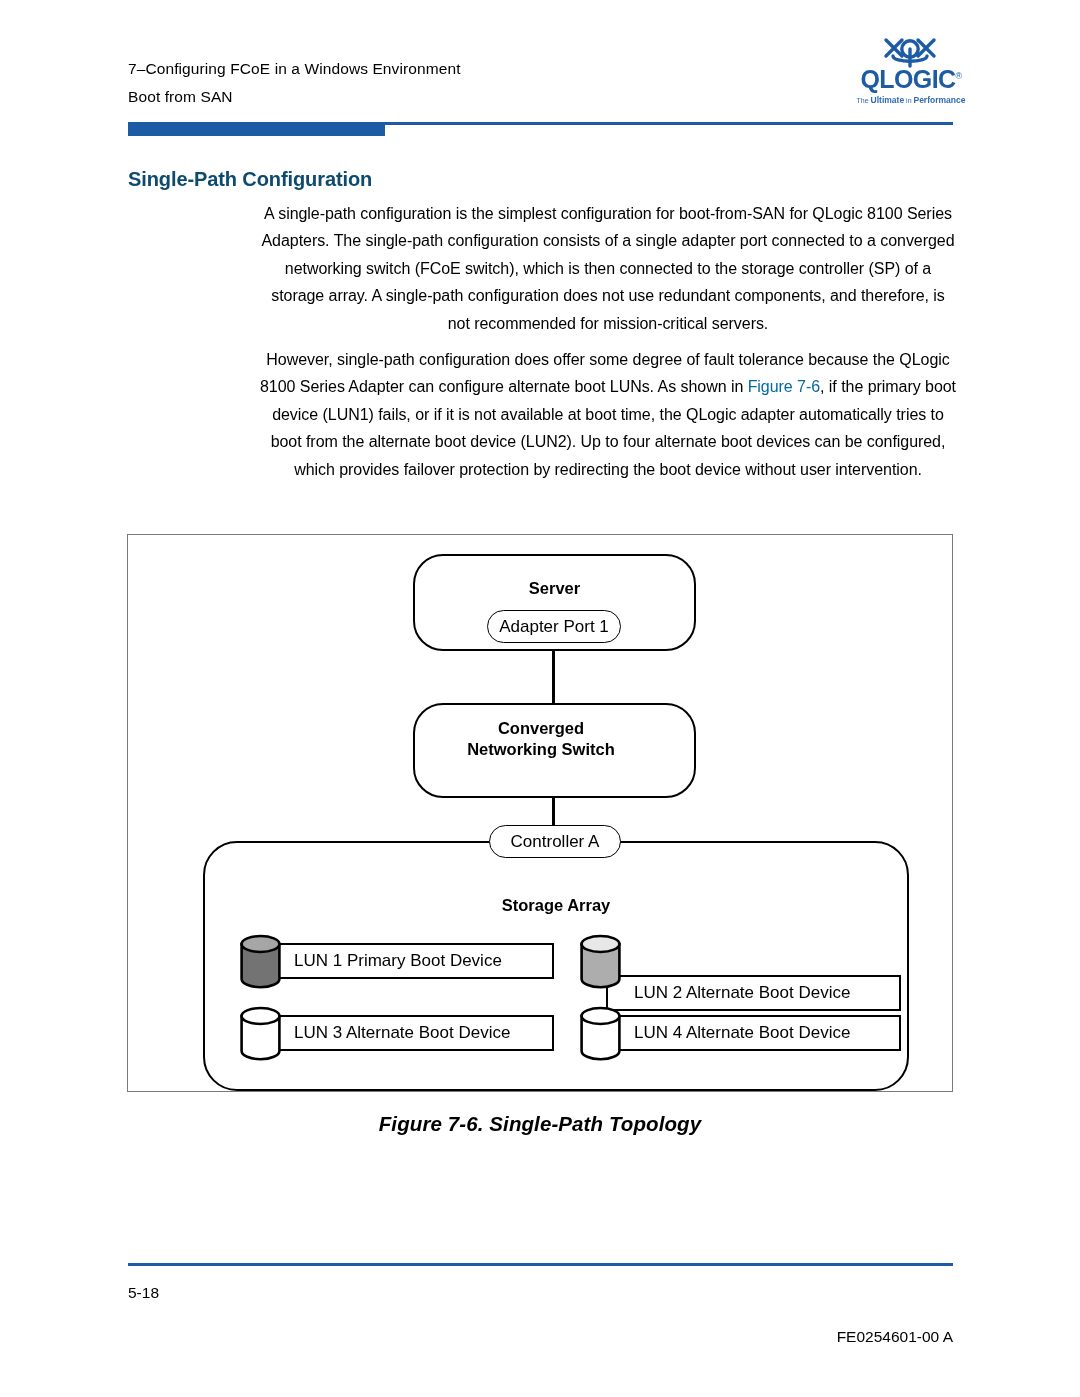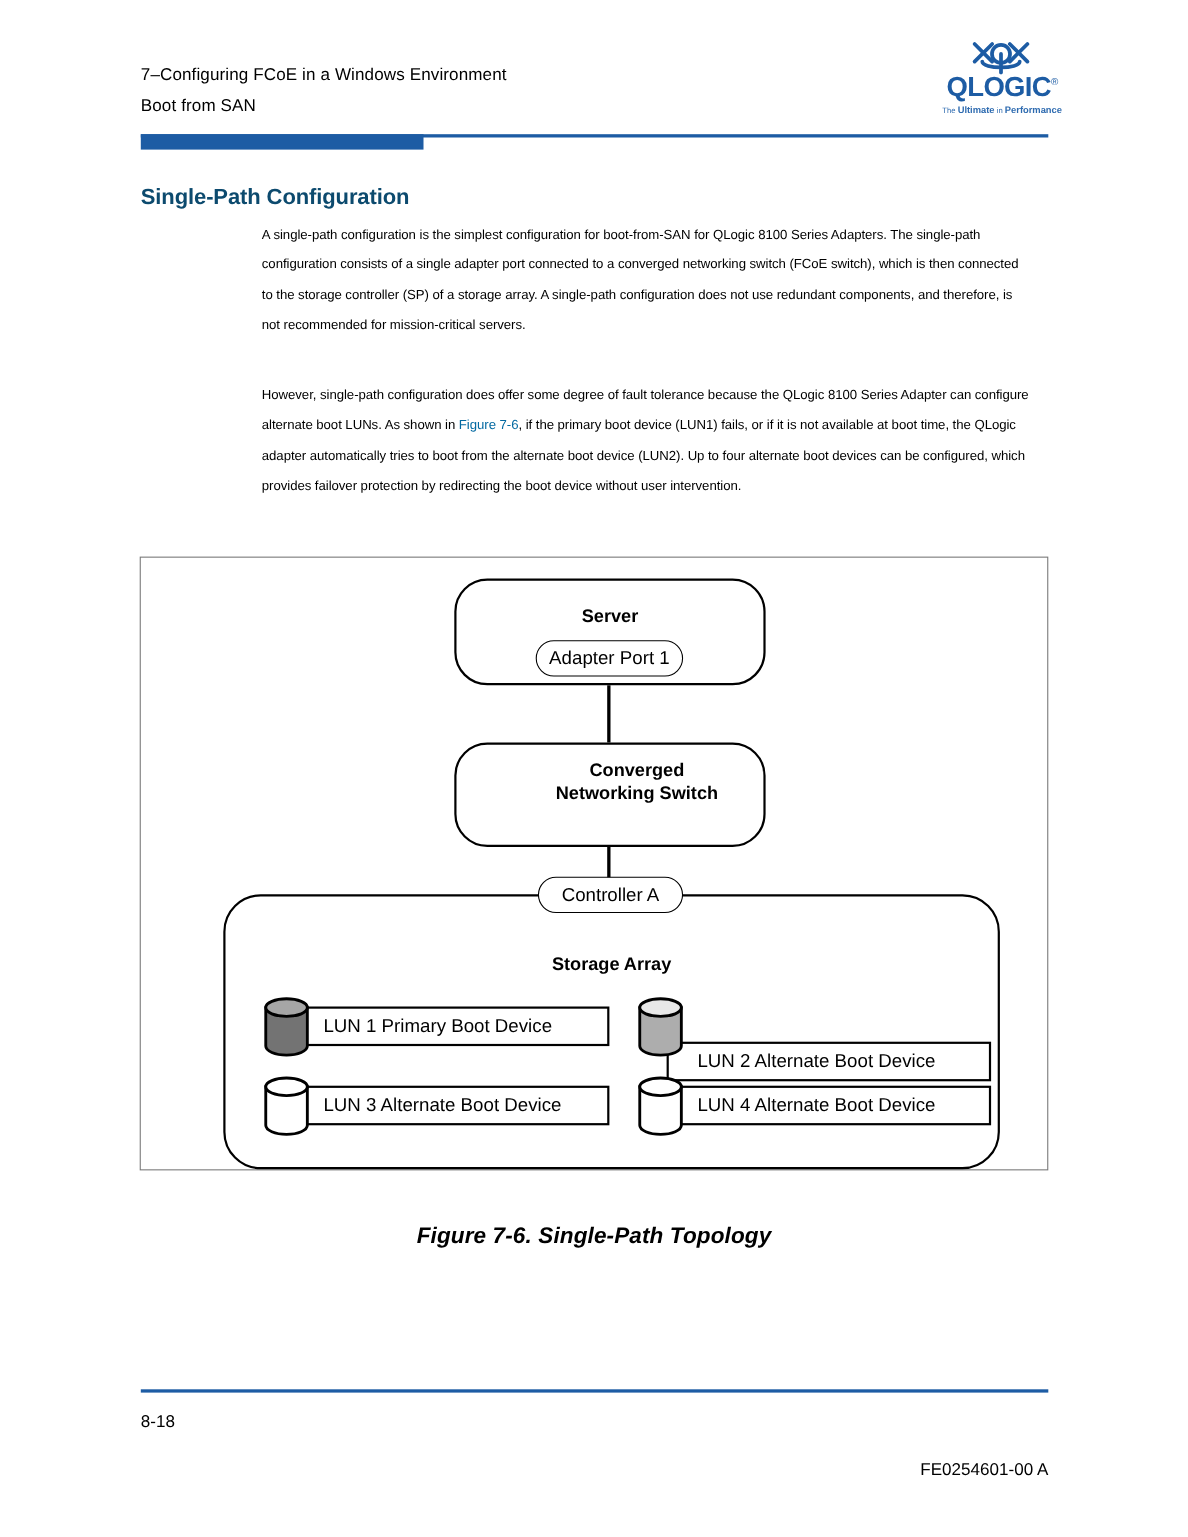--- a/index.html
+++ b/index.html
@@ -93,37 +93,37 @@
   #section-heading {
     position: absolute;
     left: 128px; top: 168px;
     font-size: 20px;
     font-weight: bold;
     color: #0c4a6e;
     letter-spacing: -0.1px;
   }
   .body-para {
     position: absolute;
-    left: 238px;
+    left: 258px;
     width: 700px;
-    font-size: 12px;
+    font-size: 16px;
     line-height: 27.4px;
-    text-align: left;
+    text-align: center;
     letter-spacing: -0.05px;
   }
   #para-1 { top: 200px; }
   #para-2 { top: 346px; }
   .figlink {
     color: #0369a1;
   }
 
   
   #figure-frame {
     position: absolute;
-    left: 127px; top: 506px;
+    left: 127px; top: 534px;
     width: 826px; height: 558px;
     border: 1px solid #7a7a7a;
     box-sizing: border-box;
     background: #ffffff;
   }
 
   
   .node-box {
     position: absolute;
     border: 2.5px solid #000000;
@@ -159,21 +159,21 @@
 
   
   #server-box   { left: 285px; top: 19px;  width: 283px; height: 97px; border-radius: 30px; }
   #server-label { left: 285px; top: 43px;  width: 283px; }
   #adapter-port-pill { left: 359px; top: 75px; width: 134px; height: 33px; }
 
   #conn-server-switch { left: 424px; top: 116px; height: 52px; }
 
   
   #switch-box   { left: 285px; top: 168px; width: 283px; height: 95px; border-radius: 30px; }
-  #switch-label { left: 285px; top: 183px; width: 256px; padding-left: 38px; }
+  #switch-label { left: 285px; top: 183px; width: 256px; }
 
   #conn-switch-array { left: 424px; top: 263px; height: 43px; }
 
   
   #array-box   { left: 75px;  top: 306px; width: 706px; height: 250px; border-radius: 34px; }
   #controller-pill { left: 361px; top: 290px; width: 132px; height: 33px; }
   #array-label { left: 75px;  top: 360px; width: 706px; }
 
   
   .lun-item { position: absolute; }
@@ -328,14 +328,14 @@
         <ellipse cx="21.5" cy="10" rx="18.9" ry="8" fill="#ffffff" stroke="#000" stroke-width="2.6"></ellipse>
       </svg>
     </div>
   </div>
 
 </div>
 
 <div id="figure-caption">Figure 7-6. Single-Path Topology</div>
 
 <div id="footer-rule"></div>
-<div id="footer-page">8-18</div>
+<div id="footer-page">5-18</div>
 <div id="footer-docnum">FE0254601-00 A</div>
 
 </body></html>

